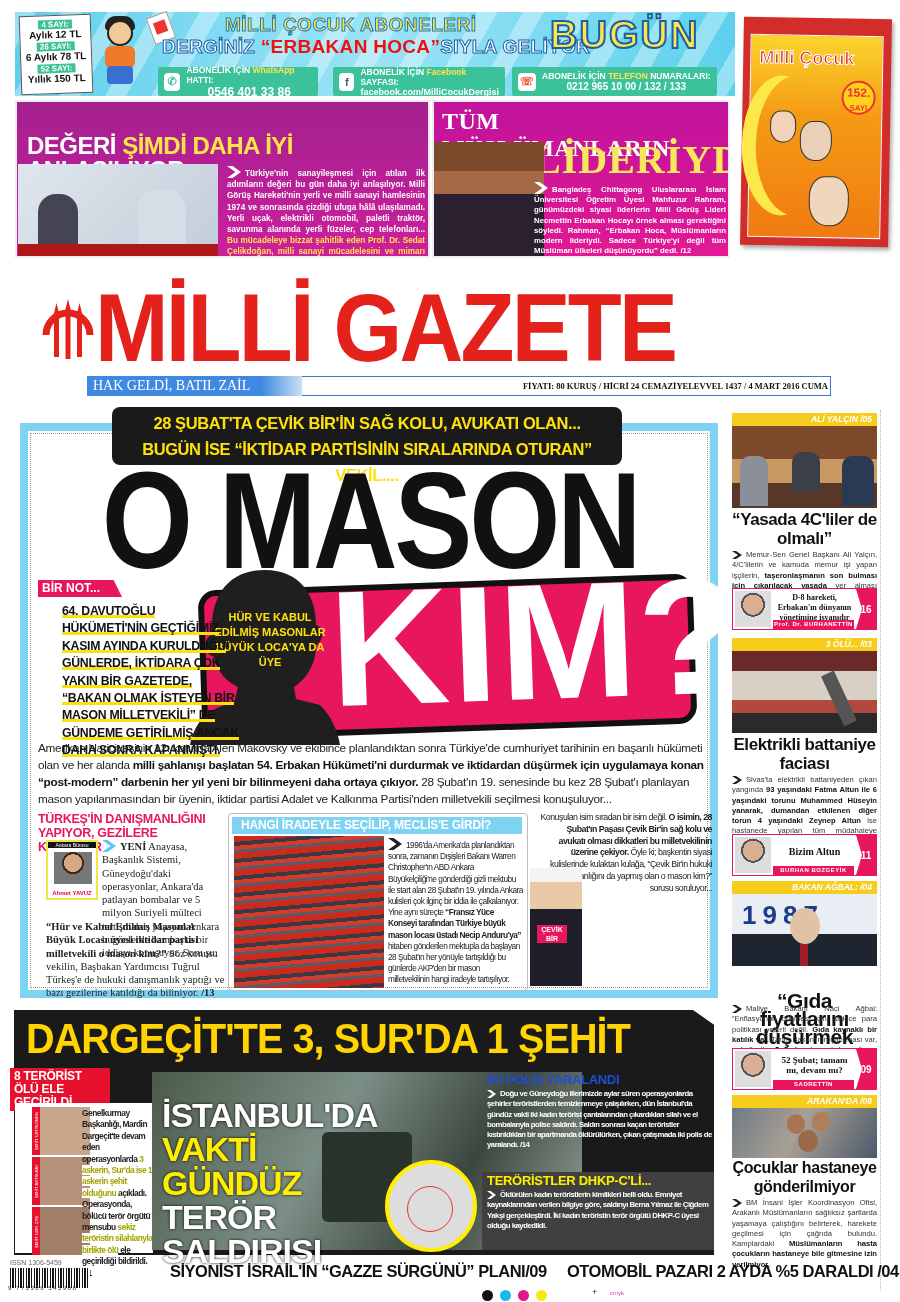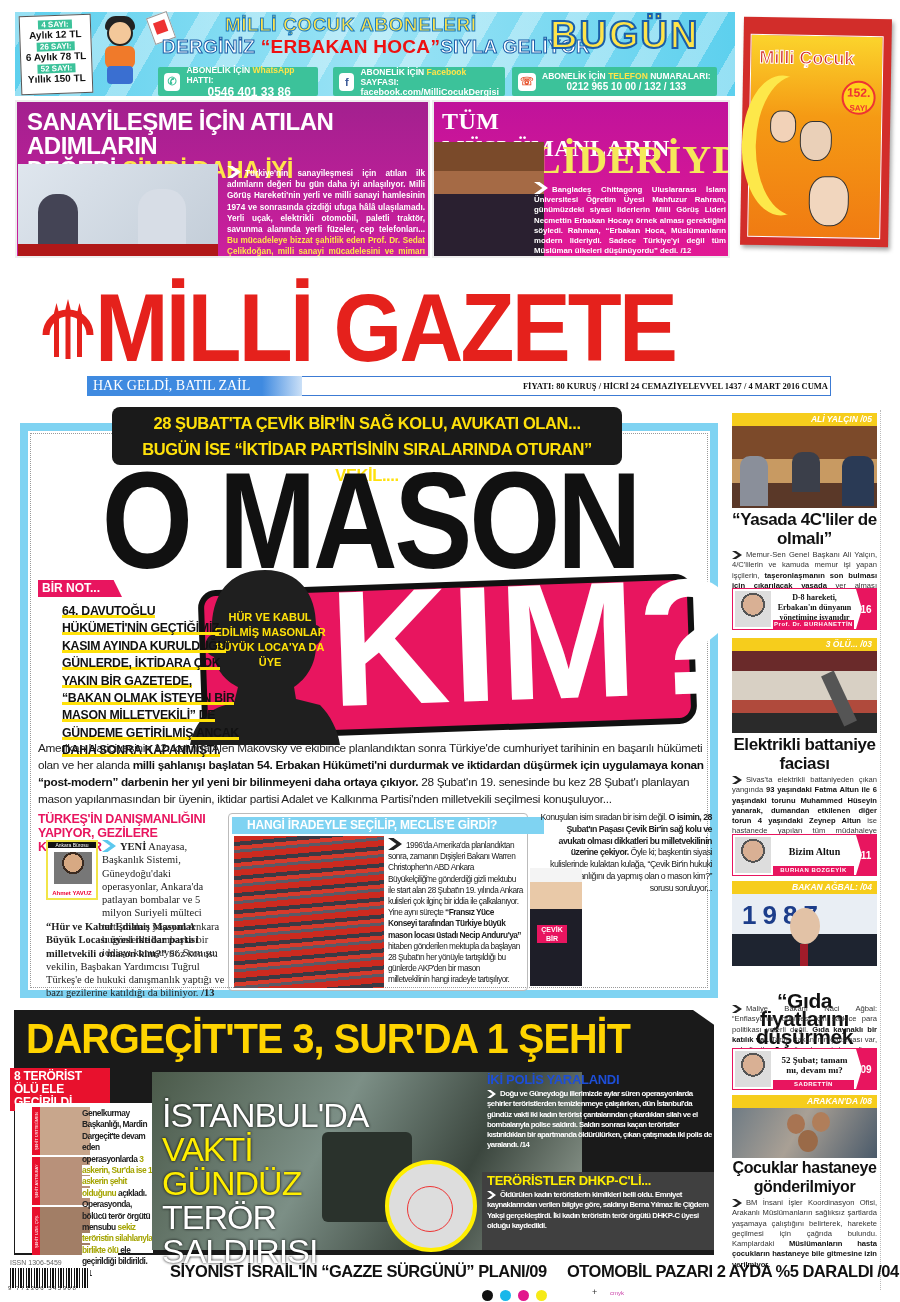--- a/index.html
+++ b/index.html
@@ -73,21 +73,21 @@
 #lead b{color:#111}
 
 #turkes-h{left:38px;top:812px;width:180px;font-weight:bold;color:#e8155f;font-size:12.5px;line-height:14px;letter-spacing:-0.3px}
 #author-card{left:46px;top:840px;width:52px;height:60px;border:2px solid #f2e548;background:#fff}
 #author-card .lbl{background:#111;color:#fff;font-size:5px;text-align:center}
 #author-card .pic{position:absolute;left:6px;top:10px;width:38px;height:32px;background:radial-gradient(circle at 50% 35%,#d7a983 0 9px,#3a2a20 9px 11px,#777 11px)}
 #author-card .nm{position:absolute;left:0;right:0;bottom:1px;color:#e03;font-size:6px;font-weight:bold;text-align:center;line-height:7px}
 #turkes-body{left:102px;top:840px;width:120px;font-family:"Liberation Serif",serif;font-size:10.5px;line-height:13.3px;color:#222}
 #turkes-body2{left:46px;top:920px;width:180px;font-family:"Liberation Serif",serif;font-size:10.5px;line-height:13.3px;color:#222}
 #hangi-box{left:228px;top:813px;width:300px;height:178px;border:1px solid #bbb;border-radius:4px}
-#hangi-h{left:232px;top:817px;width:312px;height:17px;background:#7fd3f2;color:#fff;font-weight:bold;font-size:12px;line-height:17px;padding-left:15px;letter-spacing:-0.2px}
+#hangi-h{left:232px;top:817px;width:290px;height:17px;background:#7fd3f2;color:#fff;font-weight:bold;font-size:12px;line-height:17px;padding-left:9px;letter-spacing:-0.2px}
 #parliament{left:234px;top:836px;width:150px;height:152px;background:repeating-linear-gradient(175deg,#cc2a1f 0 6px,#3b3a44 6px 10px,#d63a2b 10px 14px,#5b5a66 14px 17px);}
 #hangi-text{left:388px;top:838px;width:135px;font-size:8.3px;line-height:11.2px;color:#222}
 #cevik-photo{left:530px;top:868px;width:52px;height:118px;background:linear-gradient(180deg,#f4f4f4 0 12%,#e9c9a8 12% 35%,#1e1e28 35%)}
 #cevik-tag{left:537px;top:925px;width:30px;background:#e8155f;color:#fff;font-size:7px;font-weight:bold;text-align:center;line-height:9px}
 #cevik-text{left:540px;top:812px;width:172px;font-size:8.8px;line-height:11.8px;color:#222;text-align:right}
 
 .rc-tag{height:13px;background:#f6cd1c;color:#fff;font-style:italic;font-weight:900;font-size:8.5px;line-height:13px;text-align:right;padding-right:5px}
 .rc-photo{position:absolute;overflow:hidden}
 .rc-h{position:absolute;text-align:center;font-weight:bold;color:#111;letter-spacing:-0.4px}
 .rc-body{position:absolute;font-size:7.6px;line-height:10.3px;color:#333;text-align:justify}
@@ -102,21 +102,21 @@
 #dargecit-box{left:14px;top:1010px;width:700px;height:245px;background:#1a1a1a;clip-path:polygon(0 0,97% 0,100% 6%,100% 100%,0 100%)}
 #dargecit-h{left:26px;top:1010px;width:680px;font-size:43px;font-weight:900;color:#ffd400;letter-spacing:-1px;line-height:56px;transform:scaleX(0.92);transform-origin:left}
 #terorist-tag{left:10px;top:1068px;width:100px;background:#e8112d;color:#fff;font-weight:900;font-size:12px;line-height:13px;padding:2px 4px;letter-spacing:-0.3px}
 #sehit-col{left:15px;top:1103px;width:138px;height:150px;background:#fff}
 .sehit{position:absolute;left:25px;width:50px;height:48px;background:#c8a68c}
 .sehit-lbl{position:absolute;left:17px;width:9px;height:48px;background:#e8112d;color:#fff;font-size:4px;writing-mode:vertical-rl;transform:rotate(180deg);text-align:center;line-height:9px}
 #sehit-text{left:82px;top:1108px;width:74px;font-size:8.4px;line-height:11.4px;font-weight:bold;color:#222}
 #sehit-text .y{color:#a4a400;background:#fff}
 #ist-photo{left:152px;top:1072px;width:430px;height:178px;background:linear-gradient(120deg,#4b5a4a 0%,#7c8f86 40%,#3b463e 70%,#9aa69b 100%)}
 #ist-photo .veh{position:absolute;left:170px;top:60px;width:90px;height:90px;background:#2a322c;border-radius:6px}
-#ist-h{left:162px;top:1098px;width:260px;font-weight:400;line-height:34px;font-size:34px;letter-spacing:-1px}
+#ist-h{left:162px;top:1098px;width:260px;font-weight:700;line-height:34px;font-size:34px;letter-spacing:-1px}
 #ist-h .w{color:#fff;text-shadow:0 0 3px #000}
 #ist-h .y{color:#ffee00;text-shadow:0 0 3px #000}
 #circle-inset{left:385px;top:1160px;width:92px;height:92px;border-radius:50%;border:4px solid #ffee00;background:#ddd}
 #circle-inset .rc{position:absolute;left:18px;top:22px;width:46px;height:46px;border-radius:50%;border:1px solid #e33}
 #polis-h{left:487px;top:1072px;width:230px;color:#1d4ed8;font-weight:900;font-size:13px;line-height:16px;letter-spacing:-0.3px}
 #polis-text{left:487px;top:1089px;width:227px;color:#fff;font-size:7.8px;line-height:10.3px;font-weight:bold}
 #dhkp-box{left:482px;top:1172px;width:232px;height:78px;background:#404040}
 #dhkp-h{left:487px;top:1173px;width:230px;color:#ffee00;font-weight:900;font-size:13px;line-height:16px;letter-spacing:-0.3px}
 #dhkp-text{left:487px;top:1190px;width:227px;color:#fff;font-size:7.8px;line-height:10.3px;font-weight:bold}
 
@@ -172,21 +172,21 @@
     <div class="moon"></div>
     <div class="title">Milli Çocuk</div>
     <div class="badge"><span>152.</span><br><span style="font-size:8px">SAYI</span></div>
     <div class="face" style="left:20px;top:75px;width:26px;height:32px"></div>
     <div class="face" style="left:50px;top:85px;width:32px;height:40px;background:#ead0b8"></div>
     <div class="face" style="left:60px;top:140px;width:40px;height:50px;background:#f1d6be"></div>
   </div>
 </div>
 
 <div id="promo1" class="abs promo">
-  <h2><span>SANAYİLEŞME İÇİN ATILAN ADIMLARIN</span><br><span>DEĞERİ </span><span class="y">ŞİMDİ DAHA İYİ</span><span> ANLAŞILIYOR</span></h2>
+  <h2><br><span>DEĞERİ </span><span class="y">ŞİMDİ DAHA İYİ</span><span> ANLAŞILIYOR</span></h2>
   <div class="photo" style="left:1px;top:62px;width:200px;height:92px">
     <div style="position:absolute;left:20px;top:30px;width:40px;height:62px;background:#445;border-radius:18px 18px 0 0"></div>
     <div style="position:absolute;left:120px;top:25px;width:48px;height:67px;background:#d7dde6;border-radius:20px 20px 0 0"></div>
     <div style="position:absolute;left:0;top:80px;width:200px;height:12px;background:#b01818"></div>
   </div>
   <div class="txt" style="left:210px;top:64px;width:198px"><span class="arrow-ico"></span><span>Türkiye'nin sanayileşmesi için atılan ilk adımların değeri bu gün daha iyi anlaşılıyor. Milli Görüş Hareketi'nin yerli ve milli sanayi hamlesinin 1974 ve sonrasında çizdiği ufuga hâlâ ulaşılamadı. Yerli uçak, elektrikli otomobil, paletli traktör, savunma alanında yerli füzeler, cep telefonları...</span><span class="y"> Bu mücadeleye bizzat şahitlik eden Prof. Dr. Sedat Çelikdoğan, milli sanayi mücadelesini ve mimarı Erbakan'ı ESAM'da anlattı... /10</span></div>
 </div>
 <div id="promo2" class="abs promo">
   <div class="h1">TÜM MÜSLÜMANLARIN</div>
   <div class="h2">LİDERİYDİ</div>

